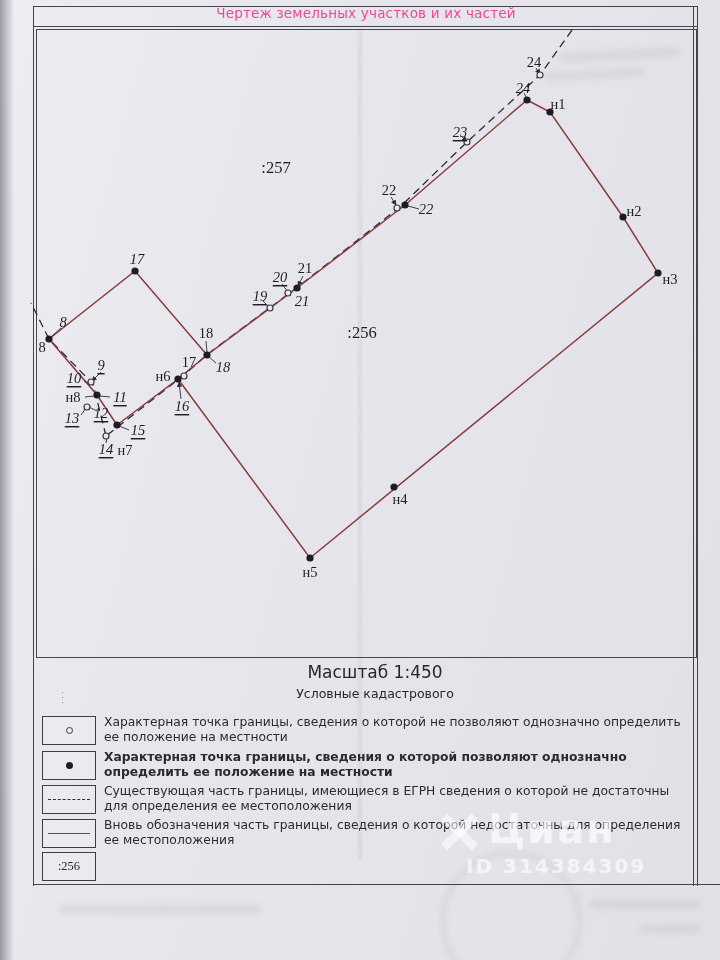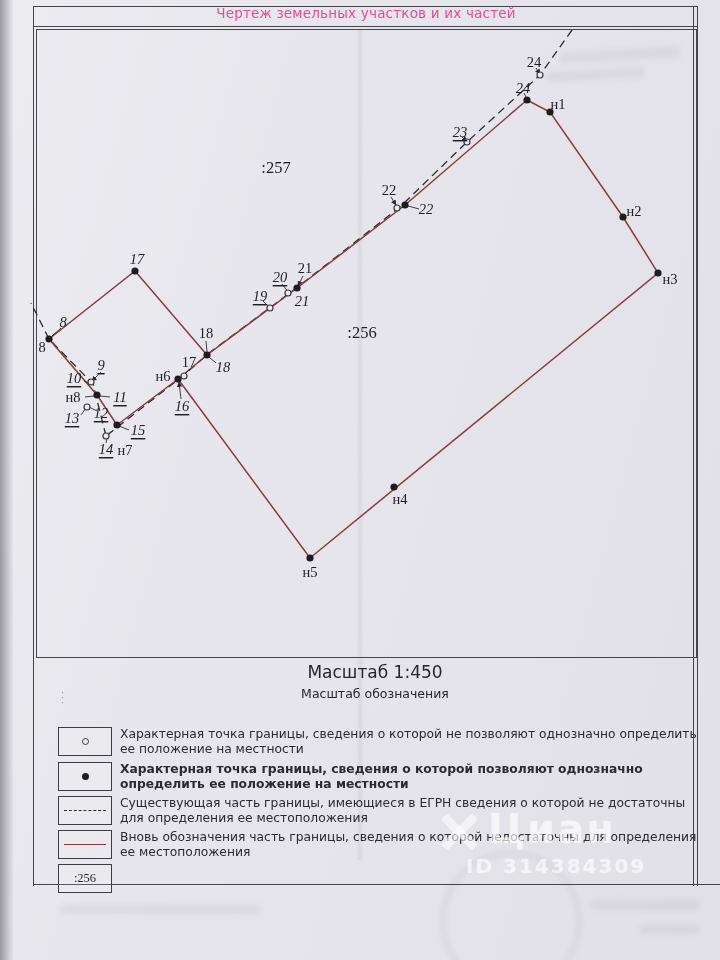--- a/index.html
+++ b/index.html
@@ -24,21 +24,21 @@
   .vline{position:absolute;width:1px;background:#44444c;}
 
   .drawing-area{position:absolute;left:36px;top:29px;width:661px;height:629px;
     border:1px solid #46464e;box-sizing:border-box;}
 
   #plan-svg{position:absolute;left:0;top:0;pointer-events:none;}
 
   .scale-note{position:absolute;top:662px;left:30px;width:690px;text-align:center;font-size:17px;}
   .legend-title{position:absolute;top:686px;left:30px;width:690px;text-align:center;font-size:12.5px;}
 
-  .legend-item{position:absolute;left:58px;display:flex;align-items:center;margin-top:12px;}
+  .legend-item{position:absolute;left:42px;display:flex;align-items:flex-end;}
   .legend-box{width:54px;height:29px;border:1px solid #3c3c44;box-sizing:border-box;flex:none;
     display:flex;align-items:center;justify-content:center;background:rgba(255,255,255,.12);}
   .legend-text{margin-left:8px;width:586px;font-size:12.3px;line-height:15px;color:#2a2a30;padding-top:1px;}
   .sym-open{width:7px;height:7px;border:1.3px solid #3a3a42;border-radius:50%;box-sizing:border-box;}
   .sym-dot{width:7px;height:7px;background:#1d1d22;border-radius:50%;}
   .sym-dash{width:42px;height:0;border-top:1.4px dashed #2e2e35;}
   .sym-red{width:42px;height:0;border-top:1.6px solid #8a3b3b;}
   .sym-cad{font-family:"Liberation Serif",serif;font-size:12.5px;color:#26262b;}
 
   .fold-dots{position:absolute;left:61px;top:690px;font-size:10px;color:#9a98a2;letter-spacing:0;line-height:5px;}
@@ -170,21 +170,21 @@
       <text x="106" y="449" text-anchor="middle" dominant-baseline="central" font-family="&quot;Liberation Serif&quot;, serif" font-size="14.5" fill="#1e1e24" font-style="italic" text-decoration="underline">14</text>
       <text x="125" y="450" text-anchor="middle" dominant-baseline="central" font-family="&quot;Liberation Serif&quot;, serif" font-size="14.5" fill="#1e1e24">н7</text>
       <text x="400" y="499" text-anchor="middle" dominant-baseline="central" font-family="&quot;Liberation Serif&quot;, serif" font-size="14.5" fill="#1e1e24">н4</text>
       <text x="310" y="572" text-anchor="middle" dominant-baseline="central" font-family="&quot;Liberation Serif&quot;, serif" font-size="14.5" fill="#1e1e24">н5</text>
       <text x="276" y="167" text-anchor="middle" dominant-baseline="central" font-family="&quot;Liberation Serif&quot;, serif" font-size="16.5" fill="#1e1e24">:257</text>
       <text x="362" y="332" text-anchor="middle" dominant-baseline="central" font-family="&quot;Liberation Serif&quot;, serif" font-size="16.5" fill="#1e1e24">:256</text>
     </g>
 </svg>
 
 <div class="scale-note">Масштаб 1:450</div>
-<div class="legend-title">Масштаб обозначения</div>
+<div class="legend-title">Условные кадастрового</div>
 <div class="fold-dots">·<br>·<br>·</div>
 
 <div class="legend-item" style="top:714px;">
   <div class="legend-box">
       <span class="sym-open"></span>
     </div>
   <div class="legend-text">Характерная точка границы, сведения о которой не позволяют однозначно определить ее положение на местности</div>
 </div>
 <div class="legend-item" style="top:749px;font-weight:bold;">
   <div class="legend-box">

